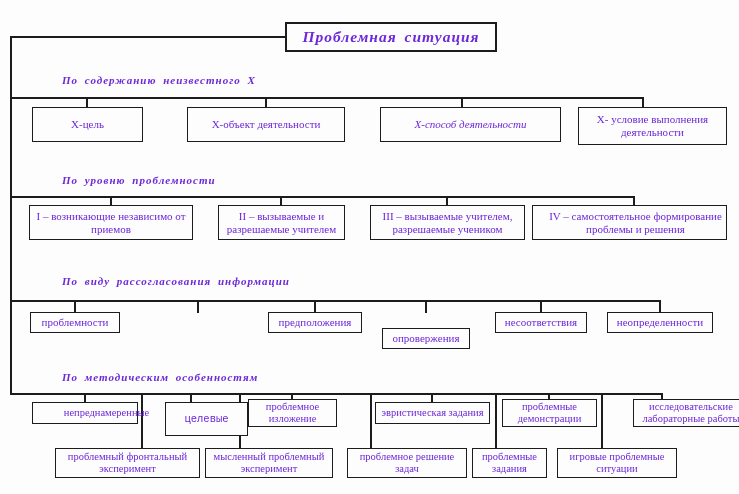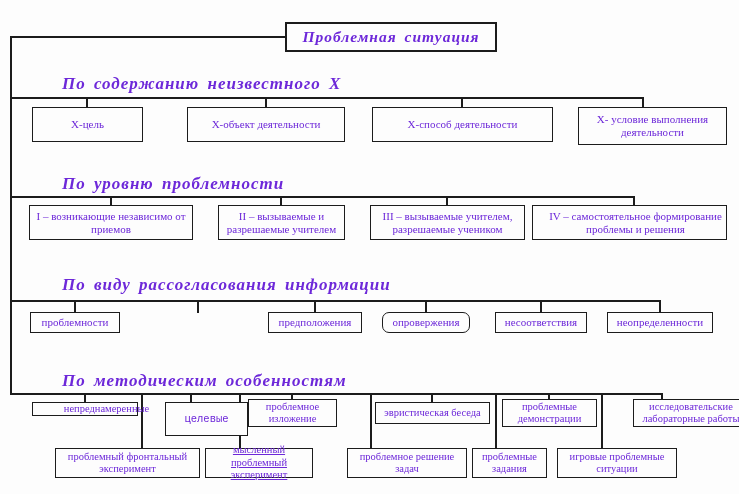--- a/index.html
+++ b/index.html
@@ -7,21 +7,21 @@
         font-family:"Liberation Serif", serif;color:#6d28d9;}
   #wires{position:absolute;left:0;top:0;width:739px;height:494px;}
   #wires line{stroke:#1c1c1c;stroke-width:2;shape-rendering:crispEdges;}
   .box{position:absolute;box-sizing:border-box;border:1.5px solid #1c1c1c;background:#fdfdfd;
        display:flex;align-items:center;justify-content:center;text-align:center;
        font-size:11px;line-height:1.18;padding:1px 4px;}
   .small{font-size:10.5px;}
   .root-box{position:absolute;box-sizing:border-box;border:2px solid #1c1c1c;background:#fdfdfd;
        display:flex;align-items:center;justify-content:center;text-align:center;
        font-weight:bold;font-style:italic;font-size:15.5px;letter-spacing:1px;word-spacing:3px;}
-  .heading{position:absolute;font-weight:bold;font-style:italic;font-size:17px;
+  .heading{position:absolute;font-weight:bold;font-style:italic;font-size:11px;
        letter-spacing:1px;word-spacing:3px;white-space:nowrap;}
 </style>
 </head>
 <body>
 
 <div id="page">
 
   <svg id="wires" viewBox="0 0 739 494">
 
     <line x1="11" y1="37" x2="285" y2="37"></line>
@@ -60,43 +60,43 @@
     <line x1="371" y1="394" x2="371" y2="449"></line>
     <line x1="496" y1="394" x2="496" y2="449"></line>
     <line x1="602" y1="394" x2="602" y2="449"></line>
   </svg>
 
   <div class="root-box" style="left:285px;top:22px;width:212px;height:30px;">Проблемная ситуация</div>
 
   <div class="heading" style="left:62px;top:74px;">По содержанию неизвестного Х</div>
   <div class="box" style="left:32px;top:107px;width:111px;height:35px;text-align:right;">Х-цель</div>
   <div class="box" style="left:187px;top:107px;width:158px;height:35px;">Х-объект деятельности</div>
-  <div class="box" style="left:372px;top:107px;width:181px;height:35px;">Х-способ деятельности</div>
+  <div class="box" style="left:380px;top:107px;width:181px;height:35px;font-style:italic;">Х-способ деятельности</div>
   <div class="box" style="left:578px;top:107px;width:149px;height:38px;">Х- условие выполнения деятельности</div>
 
   <div class="heading" style="left:62px;top:174px;">По уровню проблемности</div>
   <div class="box" style="left:29px;top:205px;width:164px;height:35px;">I – возникающие независимо от приемов</div>
   <div class="box" style="left:218px;top:205px;width:127px;height:35px;">II – вызываемые и разрешаемые учителем</div>
   <div class="box" style="left:370px;top:205px;width:155px;height:35px;">III – вызываемые учителем, разрешаемые учеником</div>
   <div class="box" style="left:532px;top:205px;width:195px;height:35px;padding-left:16px;">IV – самостоятельное формирование проблемы и решения</div>
 
   <div class="heading" style="left:62px;top:275px;">По виду рассогласования информации</div>
   <div class="box" style="left:30px;top:312px;width:90px;height:21px;">проблемности</div>
   <div class="box" style="left:268px;top:312px;width:94px;height:21px;">предположения</div>
-  <div class="box" style="left:382px;top:312px;width:88px;height:21px;border-radius:7px;">опровержения</div>
+  <div class="box" style="left:382px;top:328px;width:88px;height:21px;">опровержения</div>
   <div class="box" style="left:495px;top:312px;width:92px;height:21px;">несоответствия</div>
   <div class="box" style="left:607px;top:312px;width:106px;height:21px;">неопределенности</div>
 
   <div class="heading" style="left:62px;top:371px;">По методическим особенностям</div>
-  <div class="box small" style="left:32px;top:402px;width:106px;height:14px;padding-left:47px;">непреднамеренные</div>
+  <div class="box small" style="left:32px;top:402px;width:106px;height:22px;padding-left:47px;">непреднамеренные</div>
   <div class="box small" style="left:165px;top:402px;width:83px;height:34px;font-family:Liberation Mono, monospace;">целевые</div>
   <div class="box small" style="left:248px;top:399px;width:89px;height:28px;">проблемное изложение</div>
-  <div class="box small" style="left:375px;top:402px;width:115px;height:22px;">эвристическая беседа</div>
+  <div class="box small" style="left:375px;top:402px;width:115px;height:22px;">эвристическая задания</div>
   <div class="box small" style="left:502px;top:399px;width:95px;height:28px;">проблемные демонстрации</div>
   <div class="box small" style="left:633px;top:399px;width:116px;height:28px;">исследовательские лабораторные работы</div>
 
   <div class="box small" style="left:55px;top:448px;width:145px;height:30px;">проблемный фронтальный эксперимент</div>
-  <div class="box small" style="left:205px;top:448px;width:108px;height:30px;text-decoration:underline;">мысленный проблемный эксперимент</div>
+  <div class="box small" style="left:205px;top:448px;width:128px;height:30px;">мысленный проблемный эксперимент</div>
   <div class="box small" style="left:347px;top:448px;width:120px;height:30px;">проблемное решение задач</div>
   <div class="box small" style="left:472px;top:448px;width:75px;height:30px;">проблемные задания</div>
   <div class="box small" style="left:557px;top:448px;width:120px;height:30px;">игровые проблемные ситуации</div>
 
 </div>
 
 </body></html>

